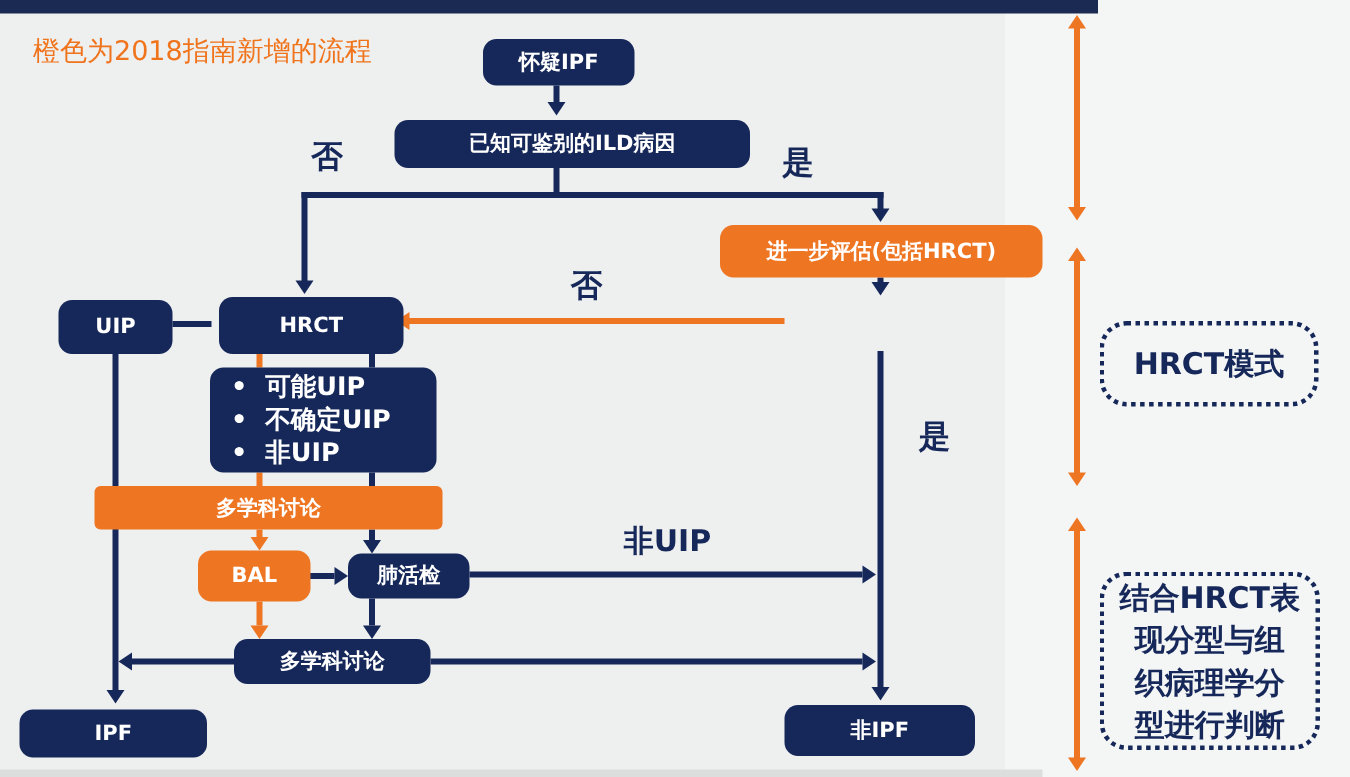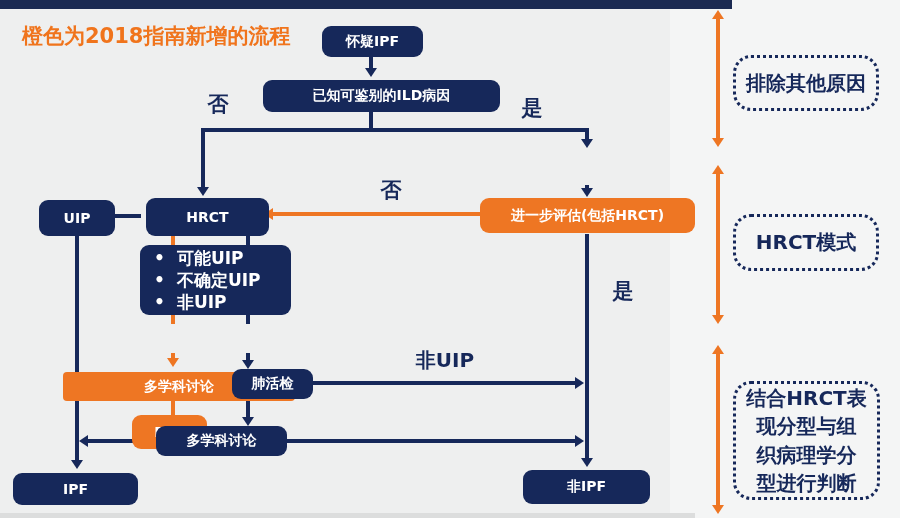--- a/index.html
+++ b/index.html
@@ -1,25 +1,25 @@
 <!DOCTYPE html>
 <html style="--navy: #16285a; --orange: #ee7623; --title-orange: #f0741c; --background: #eeefef; --panel: #f4f5f5;"><head>
 <meta charset="utf-8">
 <style>
   html,body{margin:0;padding:0;background:#fff;}
   .stage{position:relative;width:900px;height:518px;background:var(--background,#eeefef);
          font-family:"DejaVu Sans","Liberation Sans",sans-serif;overflow:hidden;}
   .panel-bg{position:absolute;top:0;right:0;width:230px;height:518px;background:var(--panel,#f4f5f5);}
   .strip-top{position:absolute;left:0;top:0;width:732px;height:9px;background:#1b2a52;}
   .strip-bottom{position:absolute;left:0;top:513px;width:695px;height:5px;background:#dcdddd;}
-  .title{position:absolute;color:var(--title-orange,#f0741c);font-weight:bold;font-size:21px;}
+  .title{position:absolute;color:var(--title-orange,#f0741c);font-weight:normal;font-size:18px;}
   .node{position:absolute;display:flex;align-items:center;justify-content:center;
         color:#fff;font-weight:bold;border-radius:9px;font-size:14px;box-sizing:border-box;}
   .navy{background:var(--navy,#16285a);}
-  .or-bg{background:var(--orange,#ee7623);margin-top:48px;}
+  .or-bg{background:var(--orange,#ee7623);}
   .patterns{flex-direction:column;align-items:flex-start;justify-content:center;
             font-size:17px;padding-left:14px;gap:1px;}
   .brow{display:flex;gap:12px;line-height:21px;}
   .lbl{position:absolute;color:var(--navy,#16285a);font-weight:bold;font-size:21px;text-align:center;}
   .ln{position:absolute;background:var(--navy,#16285a);}
   .lno{position:absolute;background:var(--orange,#ee7623);}
   .lnd{position:absolute;width:0;border-left:4px dashed var(--orange,#ee7623);}
   .ah{position:absolute;width:0;height:0;}
   .ah.d{border-left:6px solid transparent;border-right:6px solid transparent;border-top:9px solid currentColor;}
   .ah.u{border-left:6px solid transparent;border-right:6px solid transparent;border-bottom:9px solid currentColor;}
@@ -128,20 +128,19 @@
     <i class="ah u"></i>
     <i class="bar"></i>
     <i class="ah d"></i>
   </div>
   <div class="darr" style="top:345px;height:169px;color:var(--orange,#ee7623);">
     <i class="ah u"></i>
     <i class="bar"></i>
     <i class="ah d"></i>
   </div>
 
-  <div class="anno" style="left:733px;top:55px;width:146px;height:56px;">排除其他原因</div>
   <div class="anno" style="left:733px;top:214px;width:146px;height:57px;">HRCT模式</div>
   <div class="anno" style="left:733px;top:381px;width:147px;height:119px;">结合HRCT表
 现分型与组
 织病理学分
 型进行判断</div>
 
 </div>
 
 </body></html>

